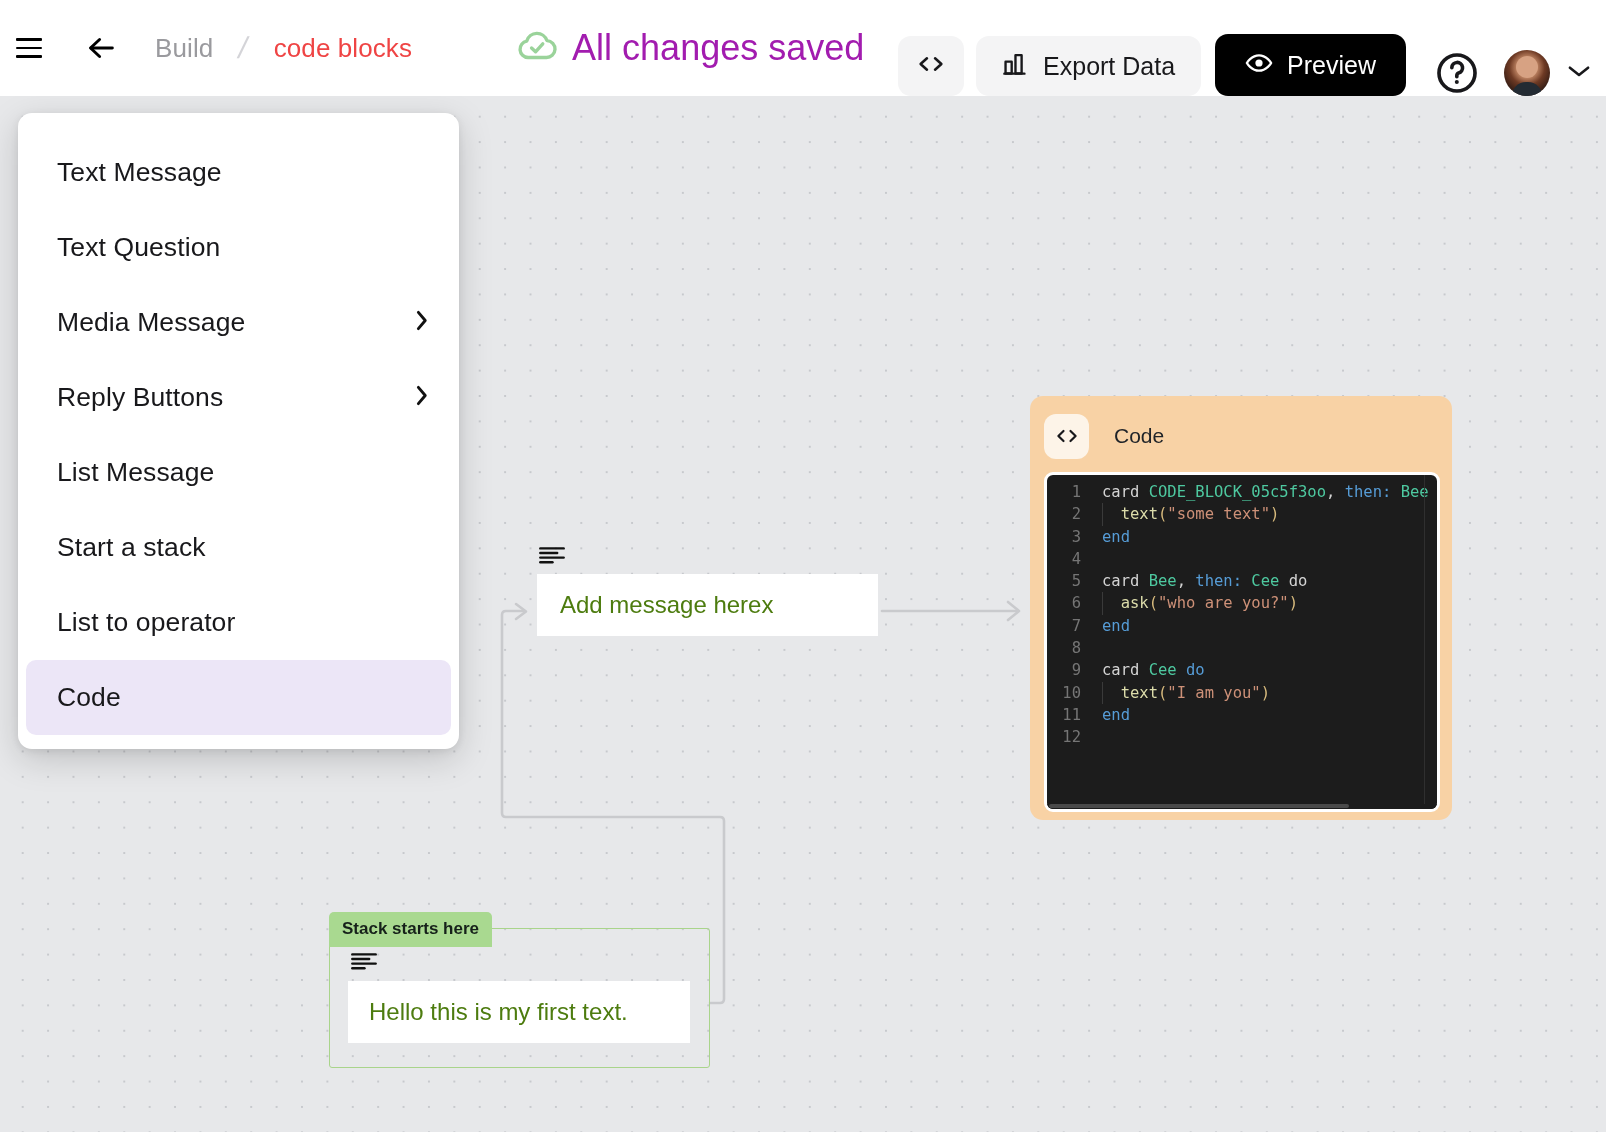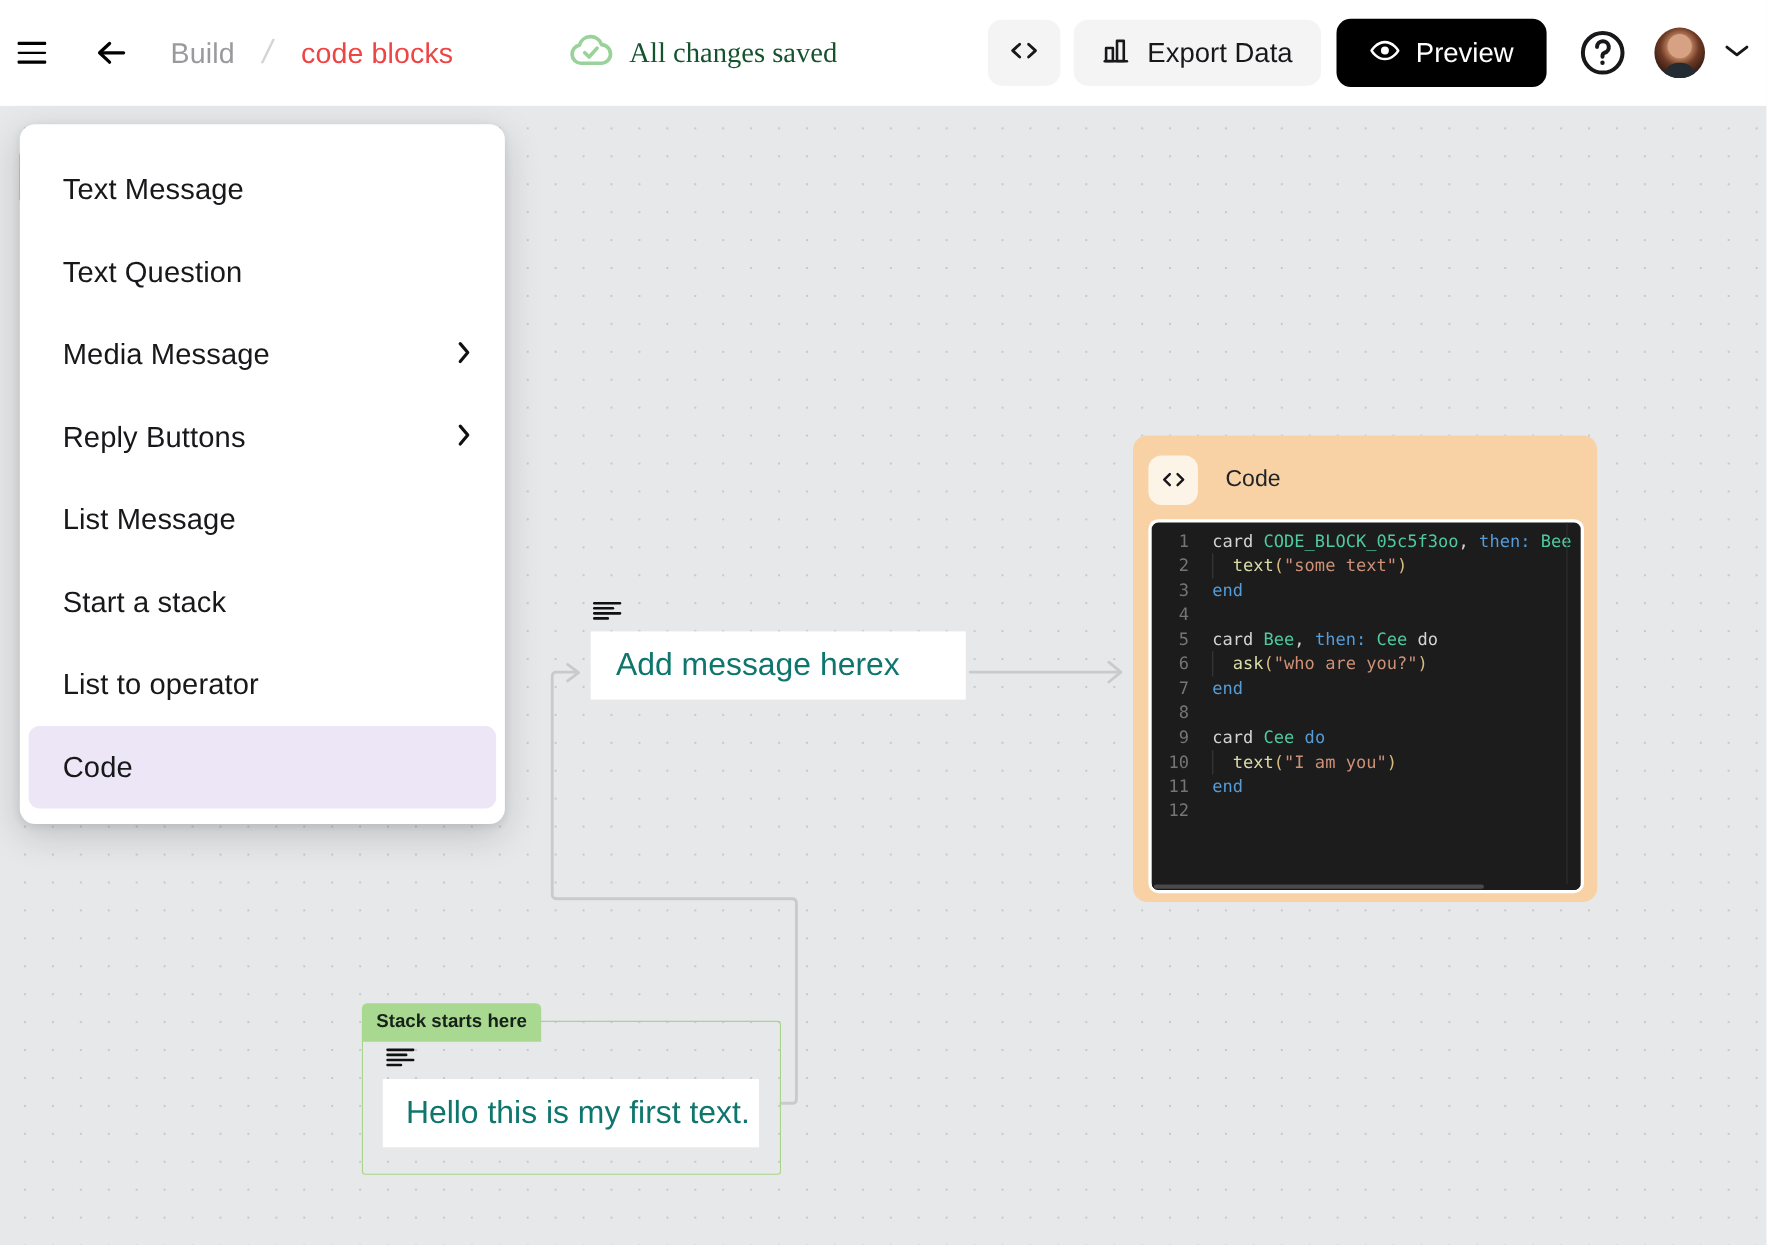--- a/index.html
+++ b/index.html
@@ -33,25 +33,25 @@
     margin-left: 26px; color: #d4d4d8; font-size: 30px; font-weight: 300;
     transform: skewX(-12deg); display:inline-block;
   }
   .breadcrumb-title {
     margin-left: 26px; font-size: 26px; color: #ef4444; letter-spacing: .1px;
   }
   .save-status {
     display: flex; align-items: center; gap: 14px;
     margin-left: 104px;
   }
-  .save-status .label { font-size: 26px; color: #14532d; font-family: Liberation Serif, serif; }
+  .save-status .label { font-size: 36px; color: #a21caf; }
 
   .hdr-right {
     position: absolute; right: 14px; top: 0; height: 96px;
-    display: flex; align-items: center; gap: 0;
+    display: flex; align-items: flex-end; gap: 0;
   }
   .btn-code-sq {
     width: 66px; height: 60px; border-radius: 13px; background: #f4f4f5;
     display: flex; align-items: center; justify-content: center; cursor: pointer;
     border: none;
   }
   .btn-export {
     height: 60px; border-radius: 13px; background: #f4f4f5;
     display: flex; align-items: center; gap: 15px; padding: 0 26px;
     margin-left: 12px; cursor: pointer; border: none;
@@ -118,21 +118,21 @@
   .menu-item.selected { background: #ece6f7; }
 
   
   .node-msg {
     position: absolute; background: transparent;
   }
   .node-header-icon { margin-bottom: 8px; }
   .align-icon { width: 26px; height: 19px; display:block; }
   .msg-card {
     background: #ffffff; display:flex; align-items:center;
-    font-size: 29px; color: #0f766e;
+    font-size: 24px; color: #4d7c0f;
   }
 
   #node-add-message { left: 537px; top: 450px; width: 341px; }
   #node-add-message .msg-card { width: 341px; height: 62px; padding-left: 23px; }
   #node-add-message .node-header-icon { margin-left: 2px; margin-bottom: 9px; }
 
   .stack-group {
     position: absolute; left: 329px; top: 832px;
     width: 381px; height: 140px;
     border: 1.6px solid #a9d48b; border-radius: 3px;

